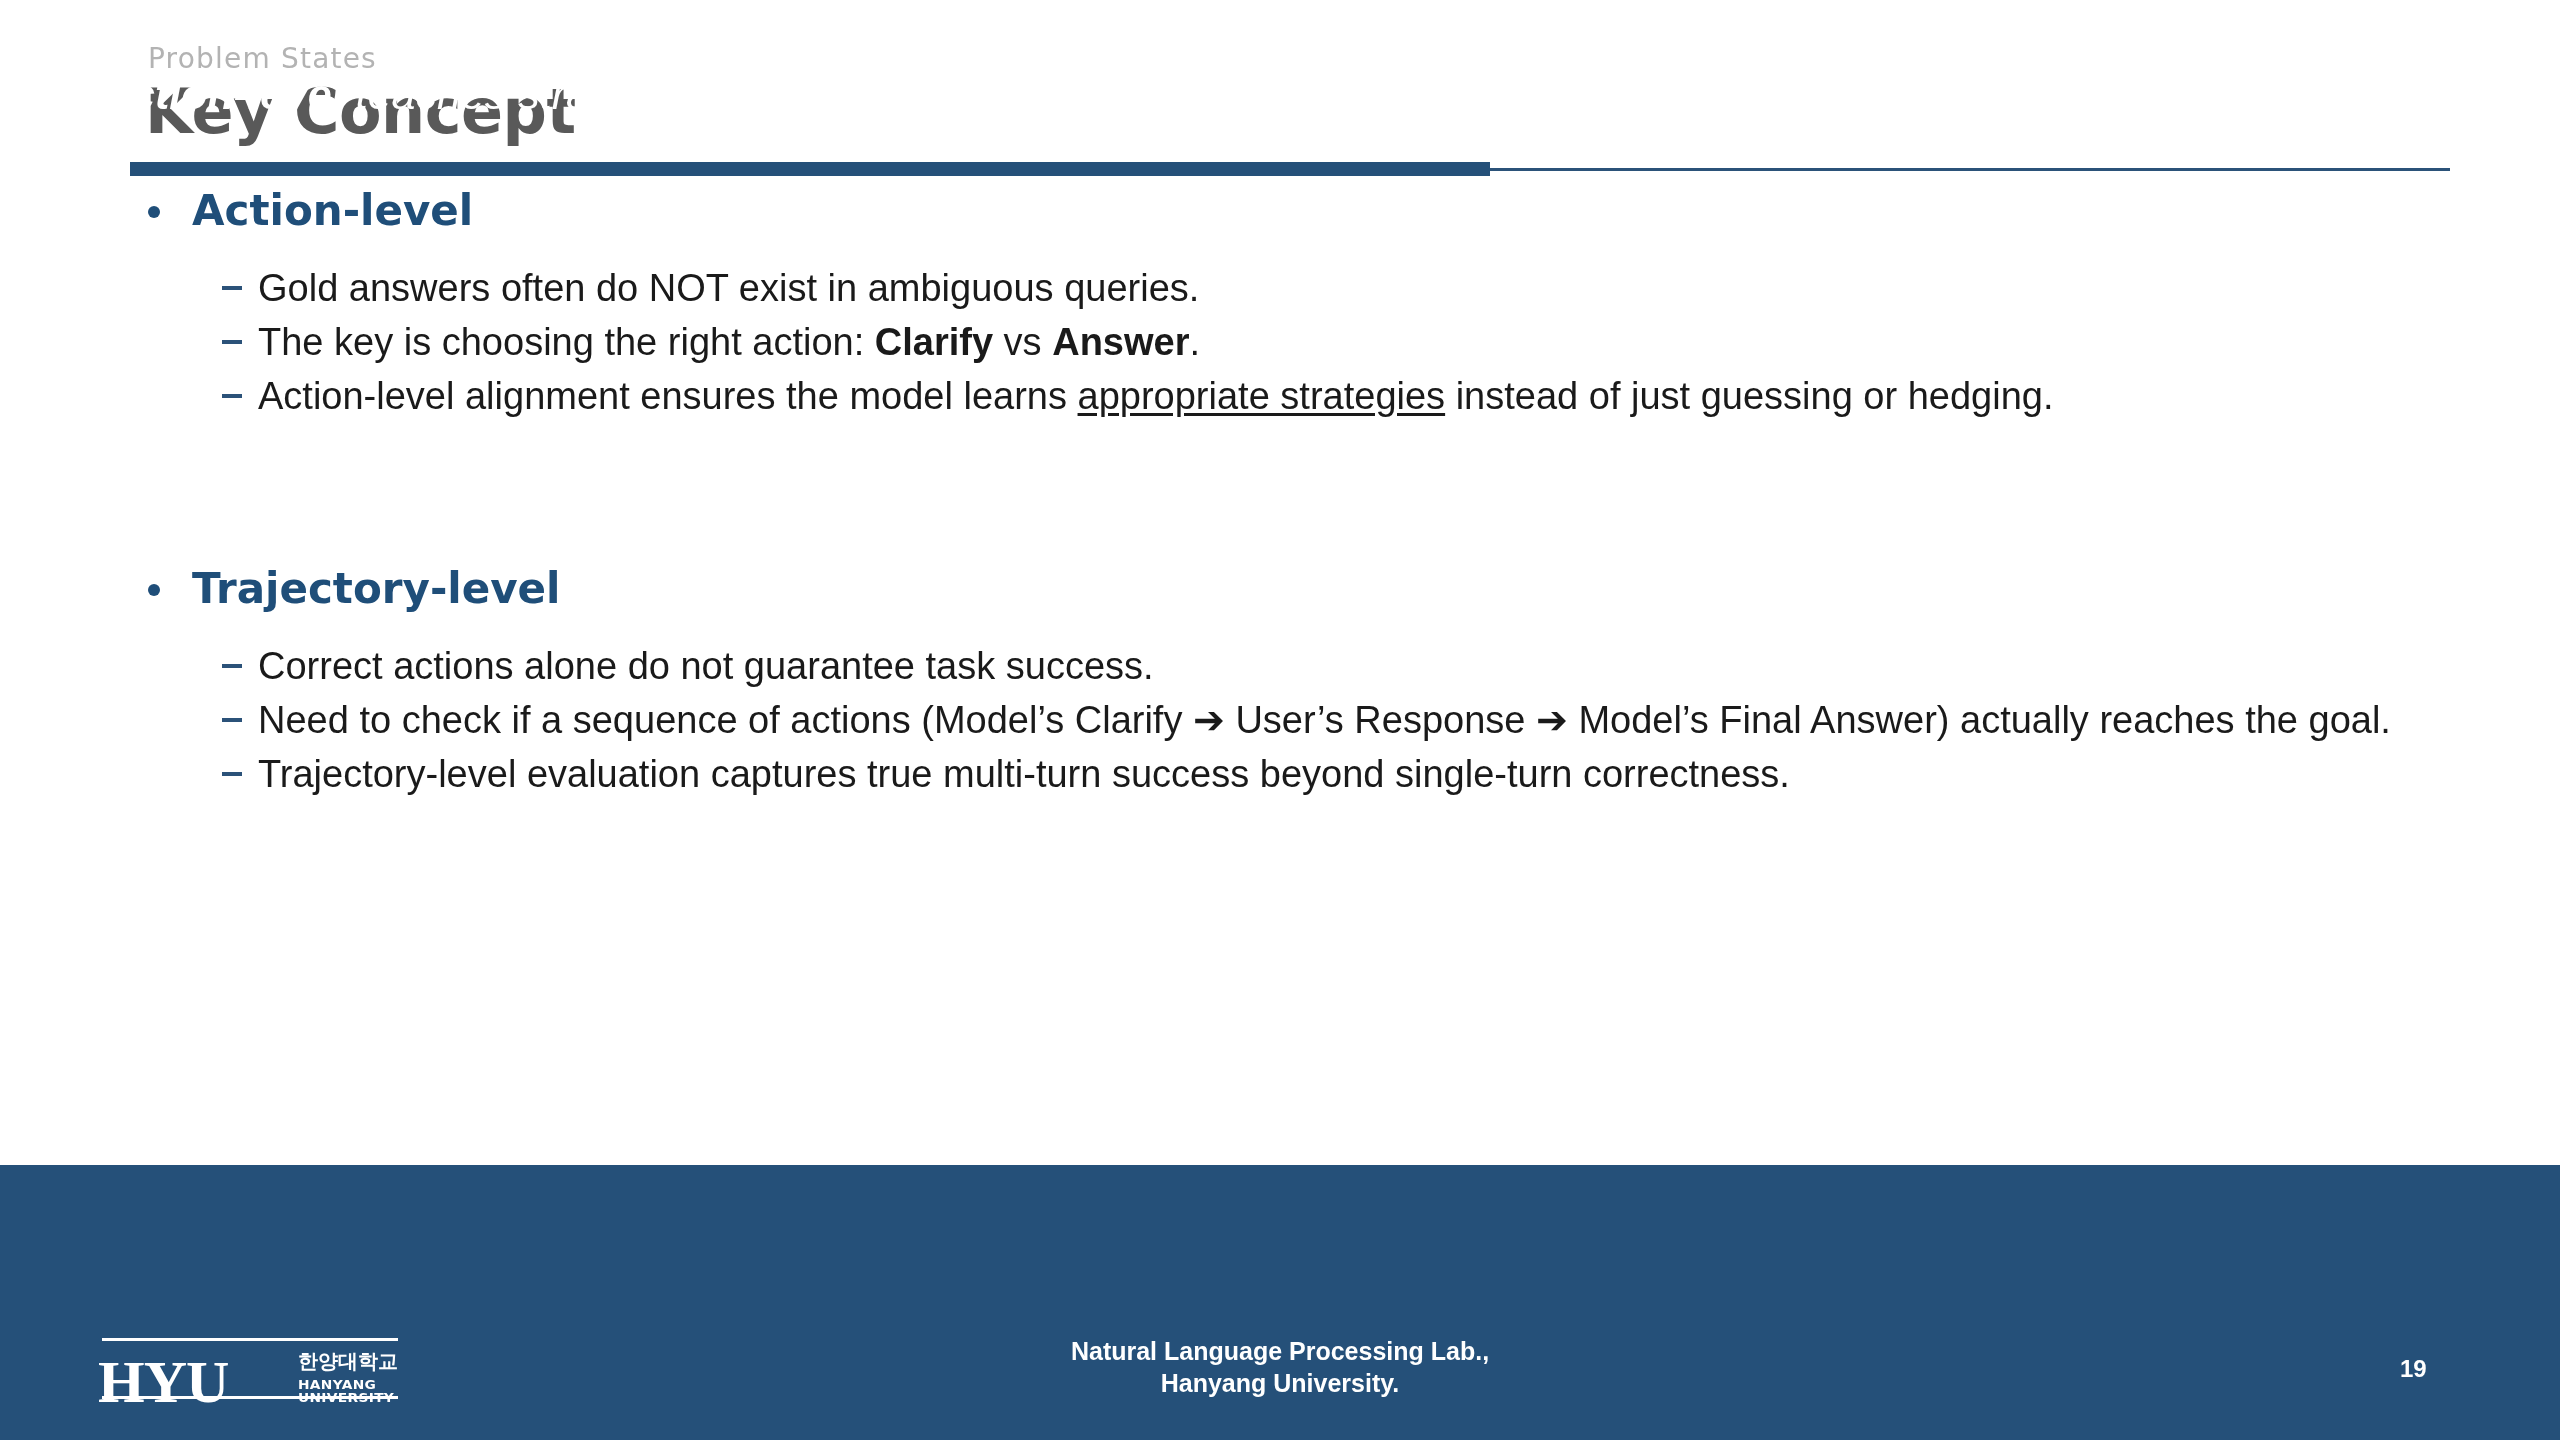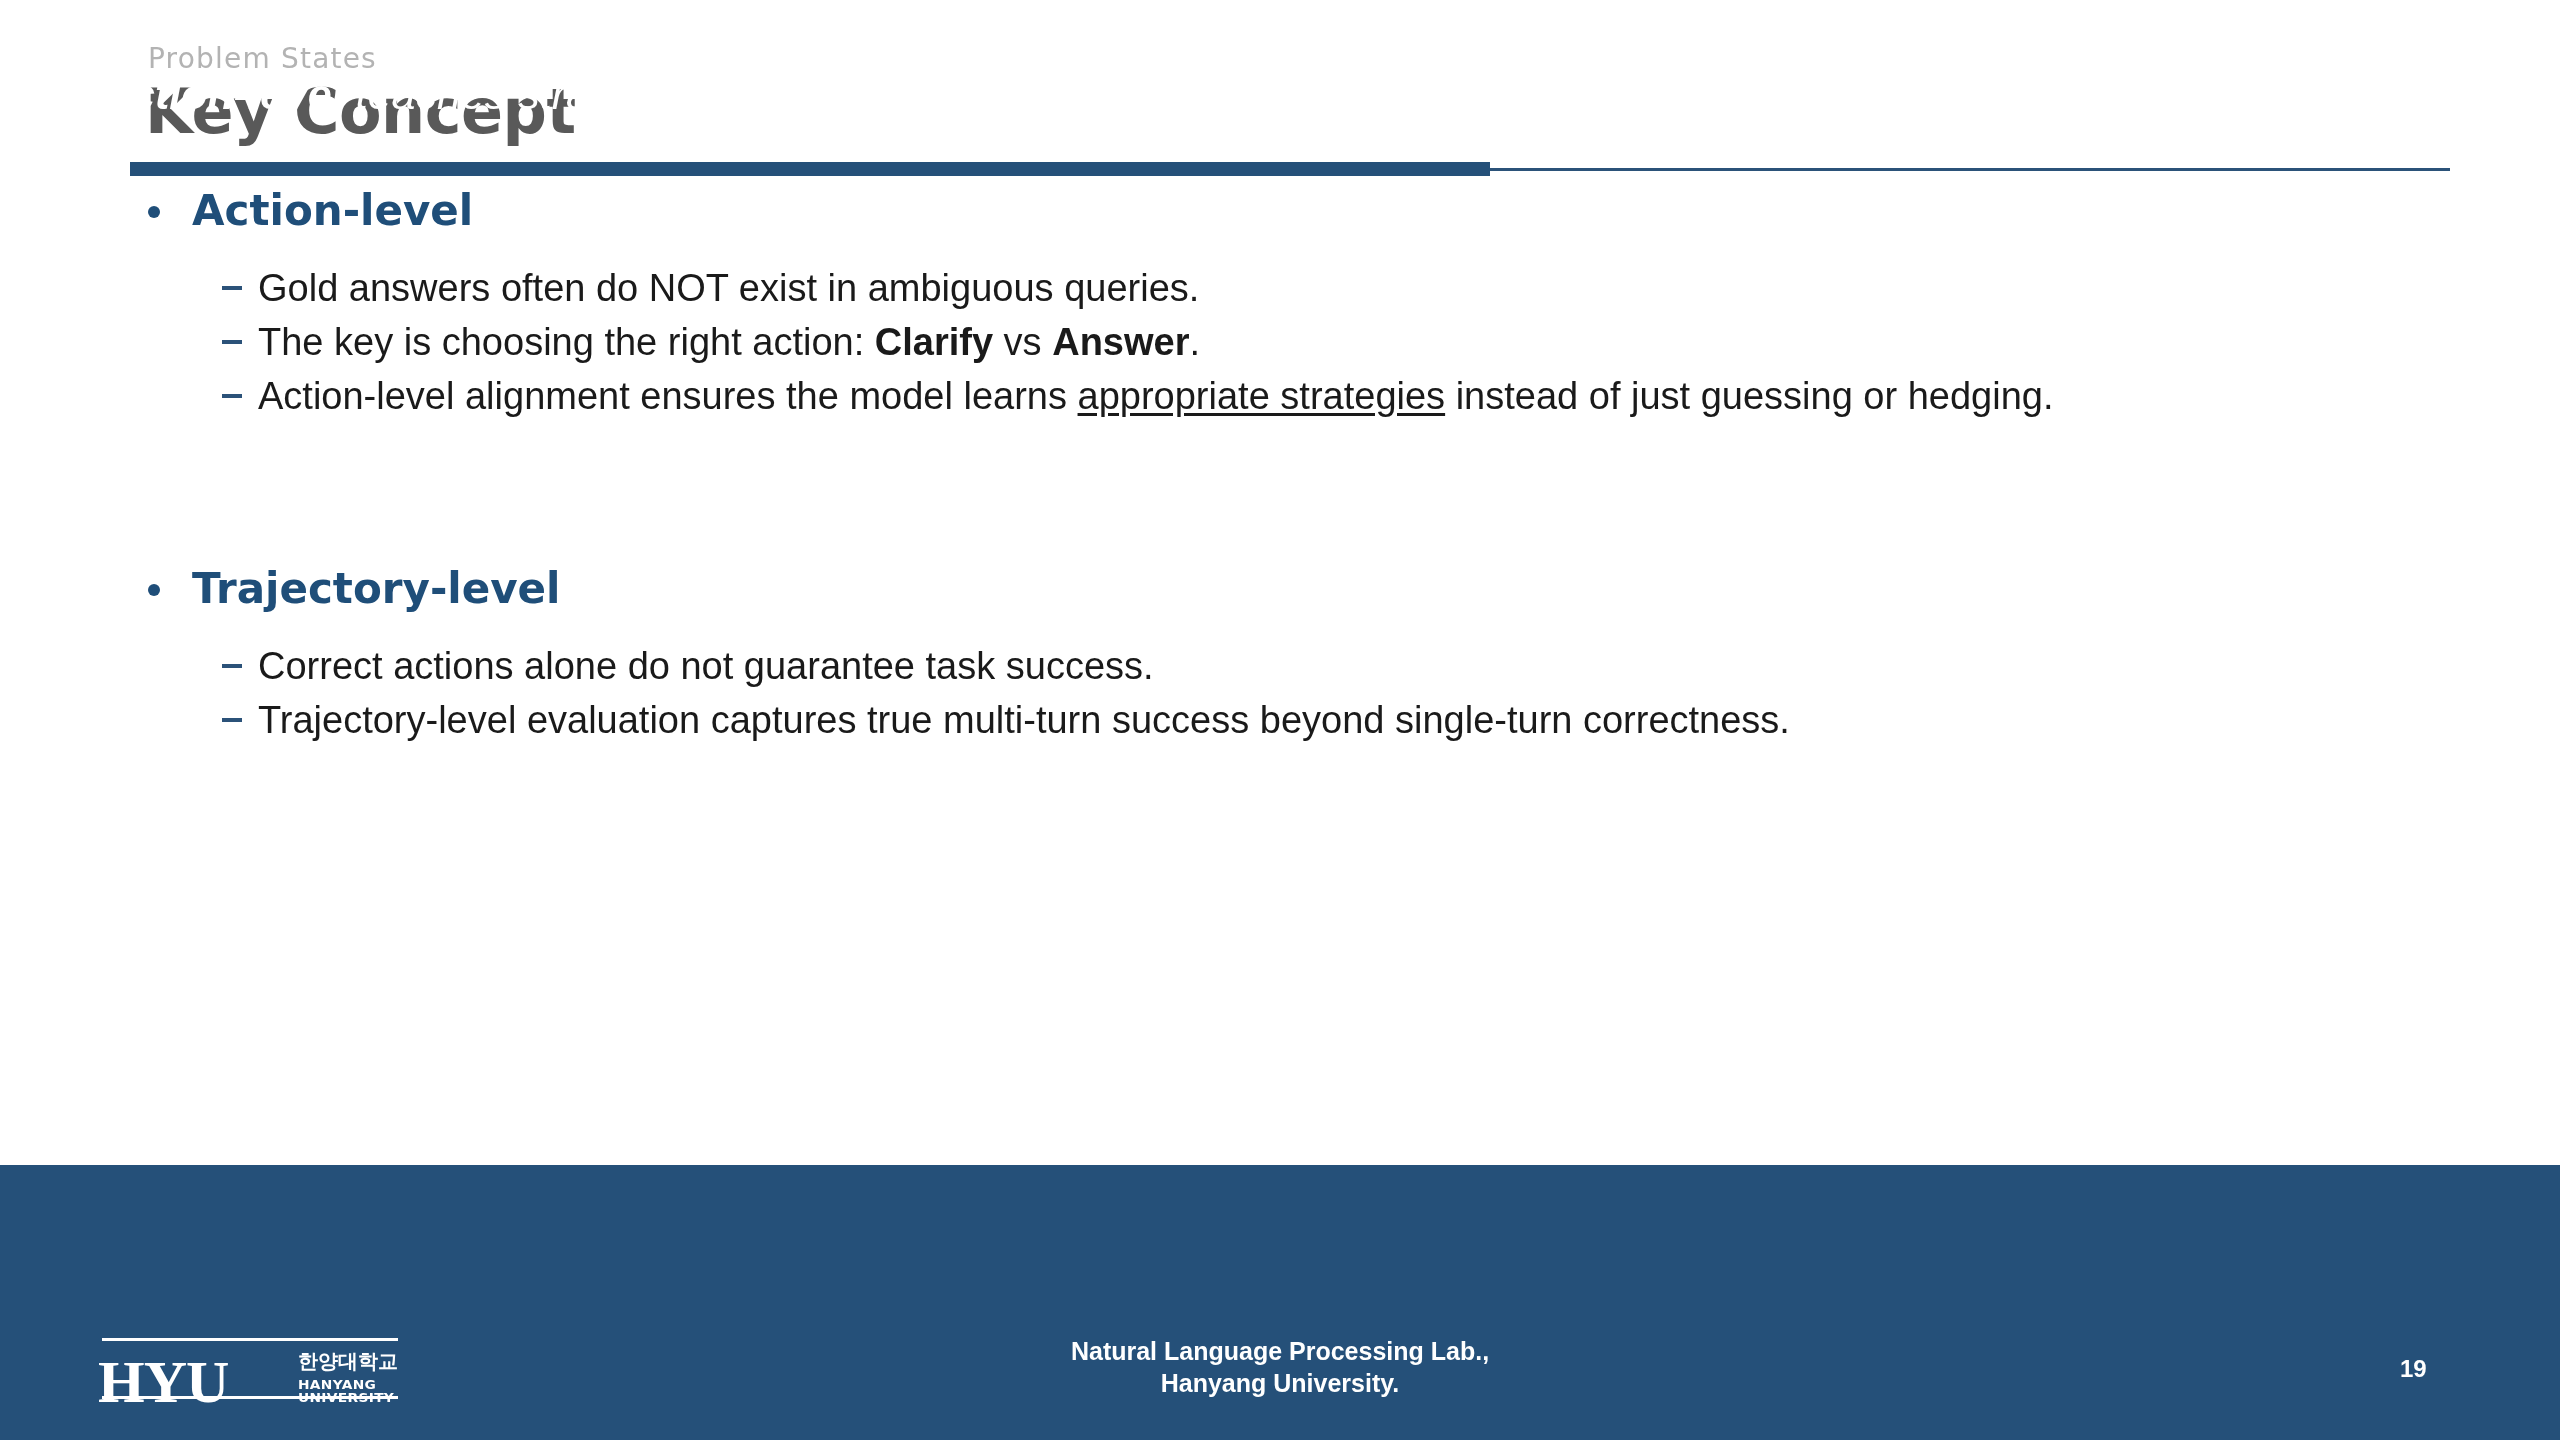--- a/index.html
+++ b/index.html
@@ -256,20 +256,21 @@
       <span>Trajectory-level</span>
     </div>
 
     <div class="lvl2" style="margin-top:34px;">
       <span class="dash"></span>
       <span><span>Correct actions alone do not guarantee task success.</span></span>
     </div>
 
     <div class="lvl2" style="margin-top:10px;">
       <span class="dash"></span>
+      <span><span>Need to check if a sequence of actions (Model’s Clarify </span><span class="arrow">➔</span><span>  User’s Response </span><span class="arrow">➔</span><span> Model’s Final Answer) actually reaches the goal.</span></span>
     </div>
 
     <div class="lvl2" style="margin-top:10px;">
       <span class="dash"></span>
       <span><span>Trajectory-level evaluation captures true multi-turn success beyond single-turn correctness.</span></span>
     </div>
   </div>
 
 </div>
 

